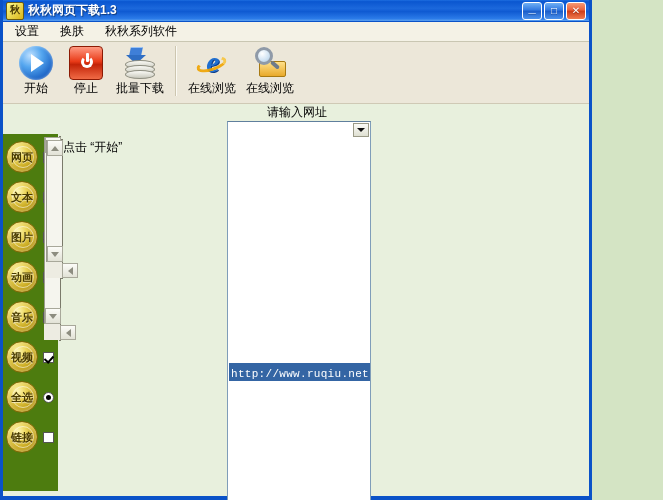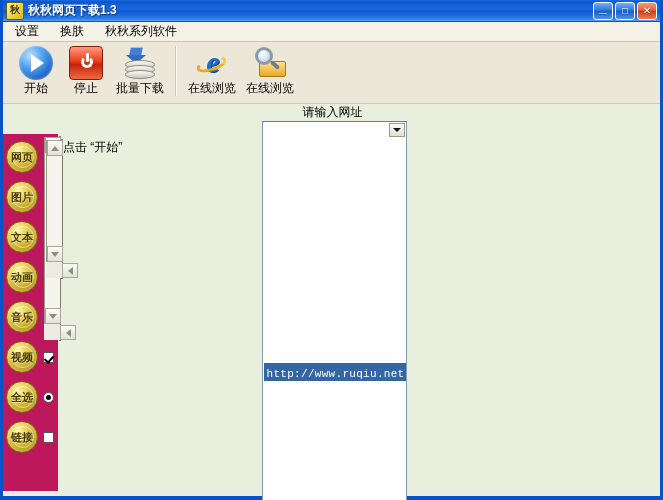--- a/index.html
+++ b/index.html
@@ -3,21 +3,21 @@
 <meta charset="utf-8">
 <style>
   html,body{margin:0;padding:0;}
   body{
     width:663px;height:500px;overflow:hidden;
     font-family:"Liberation Sans","DejaVu Sans",sans-serif;
     font-size:12px;
     background:#d4e4c4;
   }
   .window{
-    position:relative;width:663px;height:500px;box-sizing:border-box;
+    position:relative;width:592px;height:500px;box-sizing:border-box;
     border:3px solid #0a52c8;border-top:none;border-bottom-width:4px;
     background:#e8f0dd;
   }
   
   .titlebar{
     height:22px;box-sizing:border-box;
     background:linear-gradient(to bottom,#1d6ee0 0%,#0a56d0 8%,#1b68dc 40%,#0f5ad2 55%,#2a7ae8 88%,#5aa0f0 100%);
     display:flex;align-items:center;padding:0 2px 0 3px;
     border-bottom:1px solid #0a52c8;
   }
@@ -142,21 +142,21 @@
   .startbtn{
     margin-left:10px;width:74px;height:32px;box-sizing:border-box;
     background:linear-gradient(to bottom,#fdfdfa,#eceade);
     border:1px solid #5f5f53;outline:1px solid #ffffff;
     display:flex;align-items:center;justify-content:center;
     font-size:14px;color:#000;cursor:default;
   }
   
   .body{position:relative;height:357px;display:flex;}
   .sidebar{
-    width:55px;flex:0 0 55px;background:#be185d;
+    width:55px;flex:0 0 55px;background:#4d7c0f;
     display:flex;flex-direction:column;align-items:center;
     padding-top:3px;box-sizing:border-box;
   }
   .sideitem{height:40px;display:flex;align-items:center;justify-content:flex-start;width:55px;padding-left:3px;box-sizing:border-box;}
   .coin{
     width:30px;height:30px;border-radius:50%;position:relative;flex:0 0 30px;
     background:radial-gradient(circle at 36% 30%,#fdf6b6 0%,#ecd65c 28%,#c6a61c 62%,#8e7508 100%);
     border:1px solid #7d6706;box-shadow:inset 0 0 4px rgba(255,255,255,.55);
   }
   .coin::before{
@@ -308,28 +308,28 @@
 
       <div class="sideitem">
         <div class="coin">
           <span>网页</span>
         </div>
         <div class="cbox checked"></div>
       </div>
 
       <div class="sideitem">
         <div class="coin">
+          <span>文本</span>
+        </div>
+        <div class="cbox checked"></div>
+      </div>
+
+      <div class="sideitem">
+        <div class="coin">
           <span>图片</span>
-        </div>
-        <div class="cbox checked"></div>
-      </div>
-
-      <div class="sideitem">
-        <div class="coin">
-          <span>文本</span>
         </div>
         <div class="cbox checked"></div>
       </div>
 
       <div class="sideitem">
         <div class="coin">
           <span>动画</span>
         </div>
         <div class="cbox checked"></div>
       </div>

